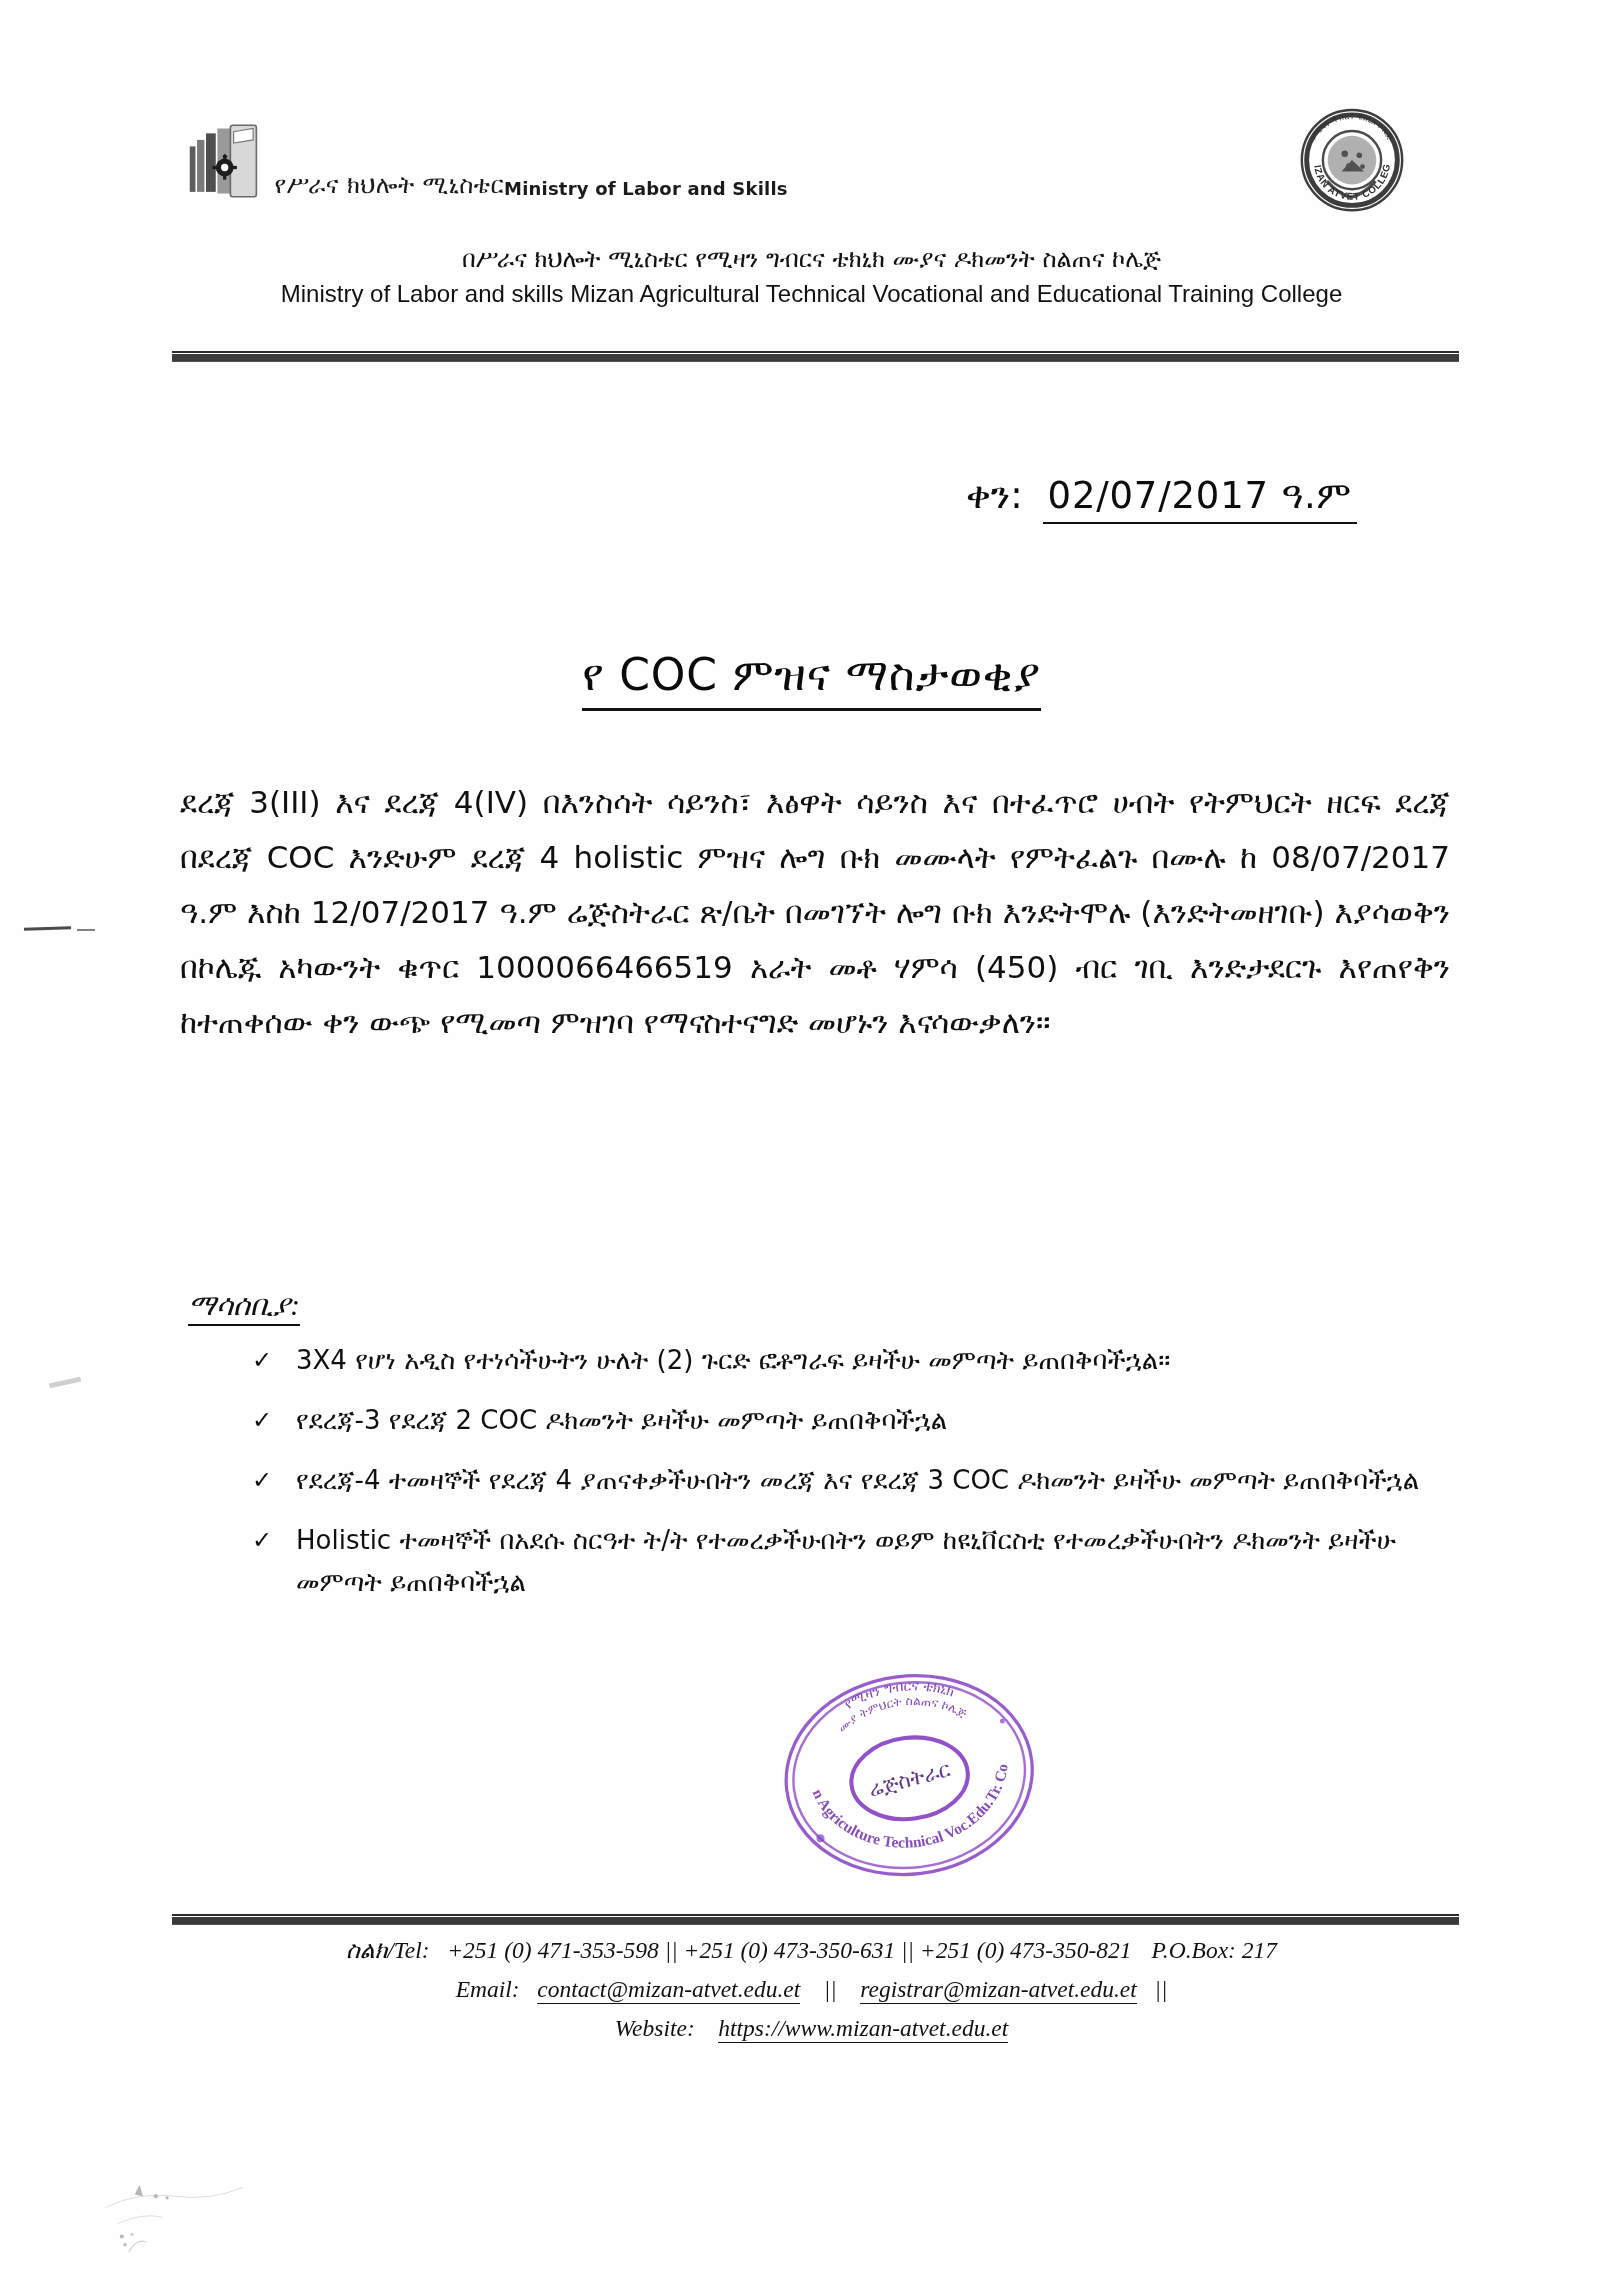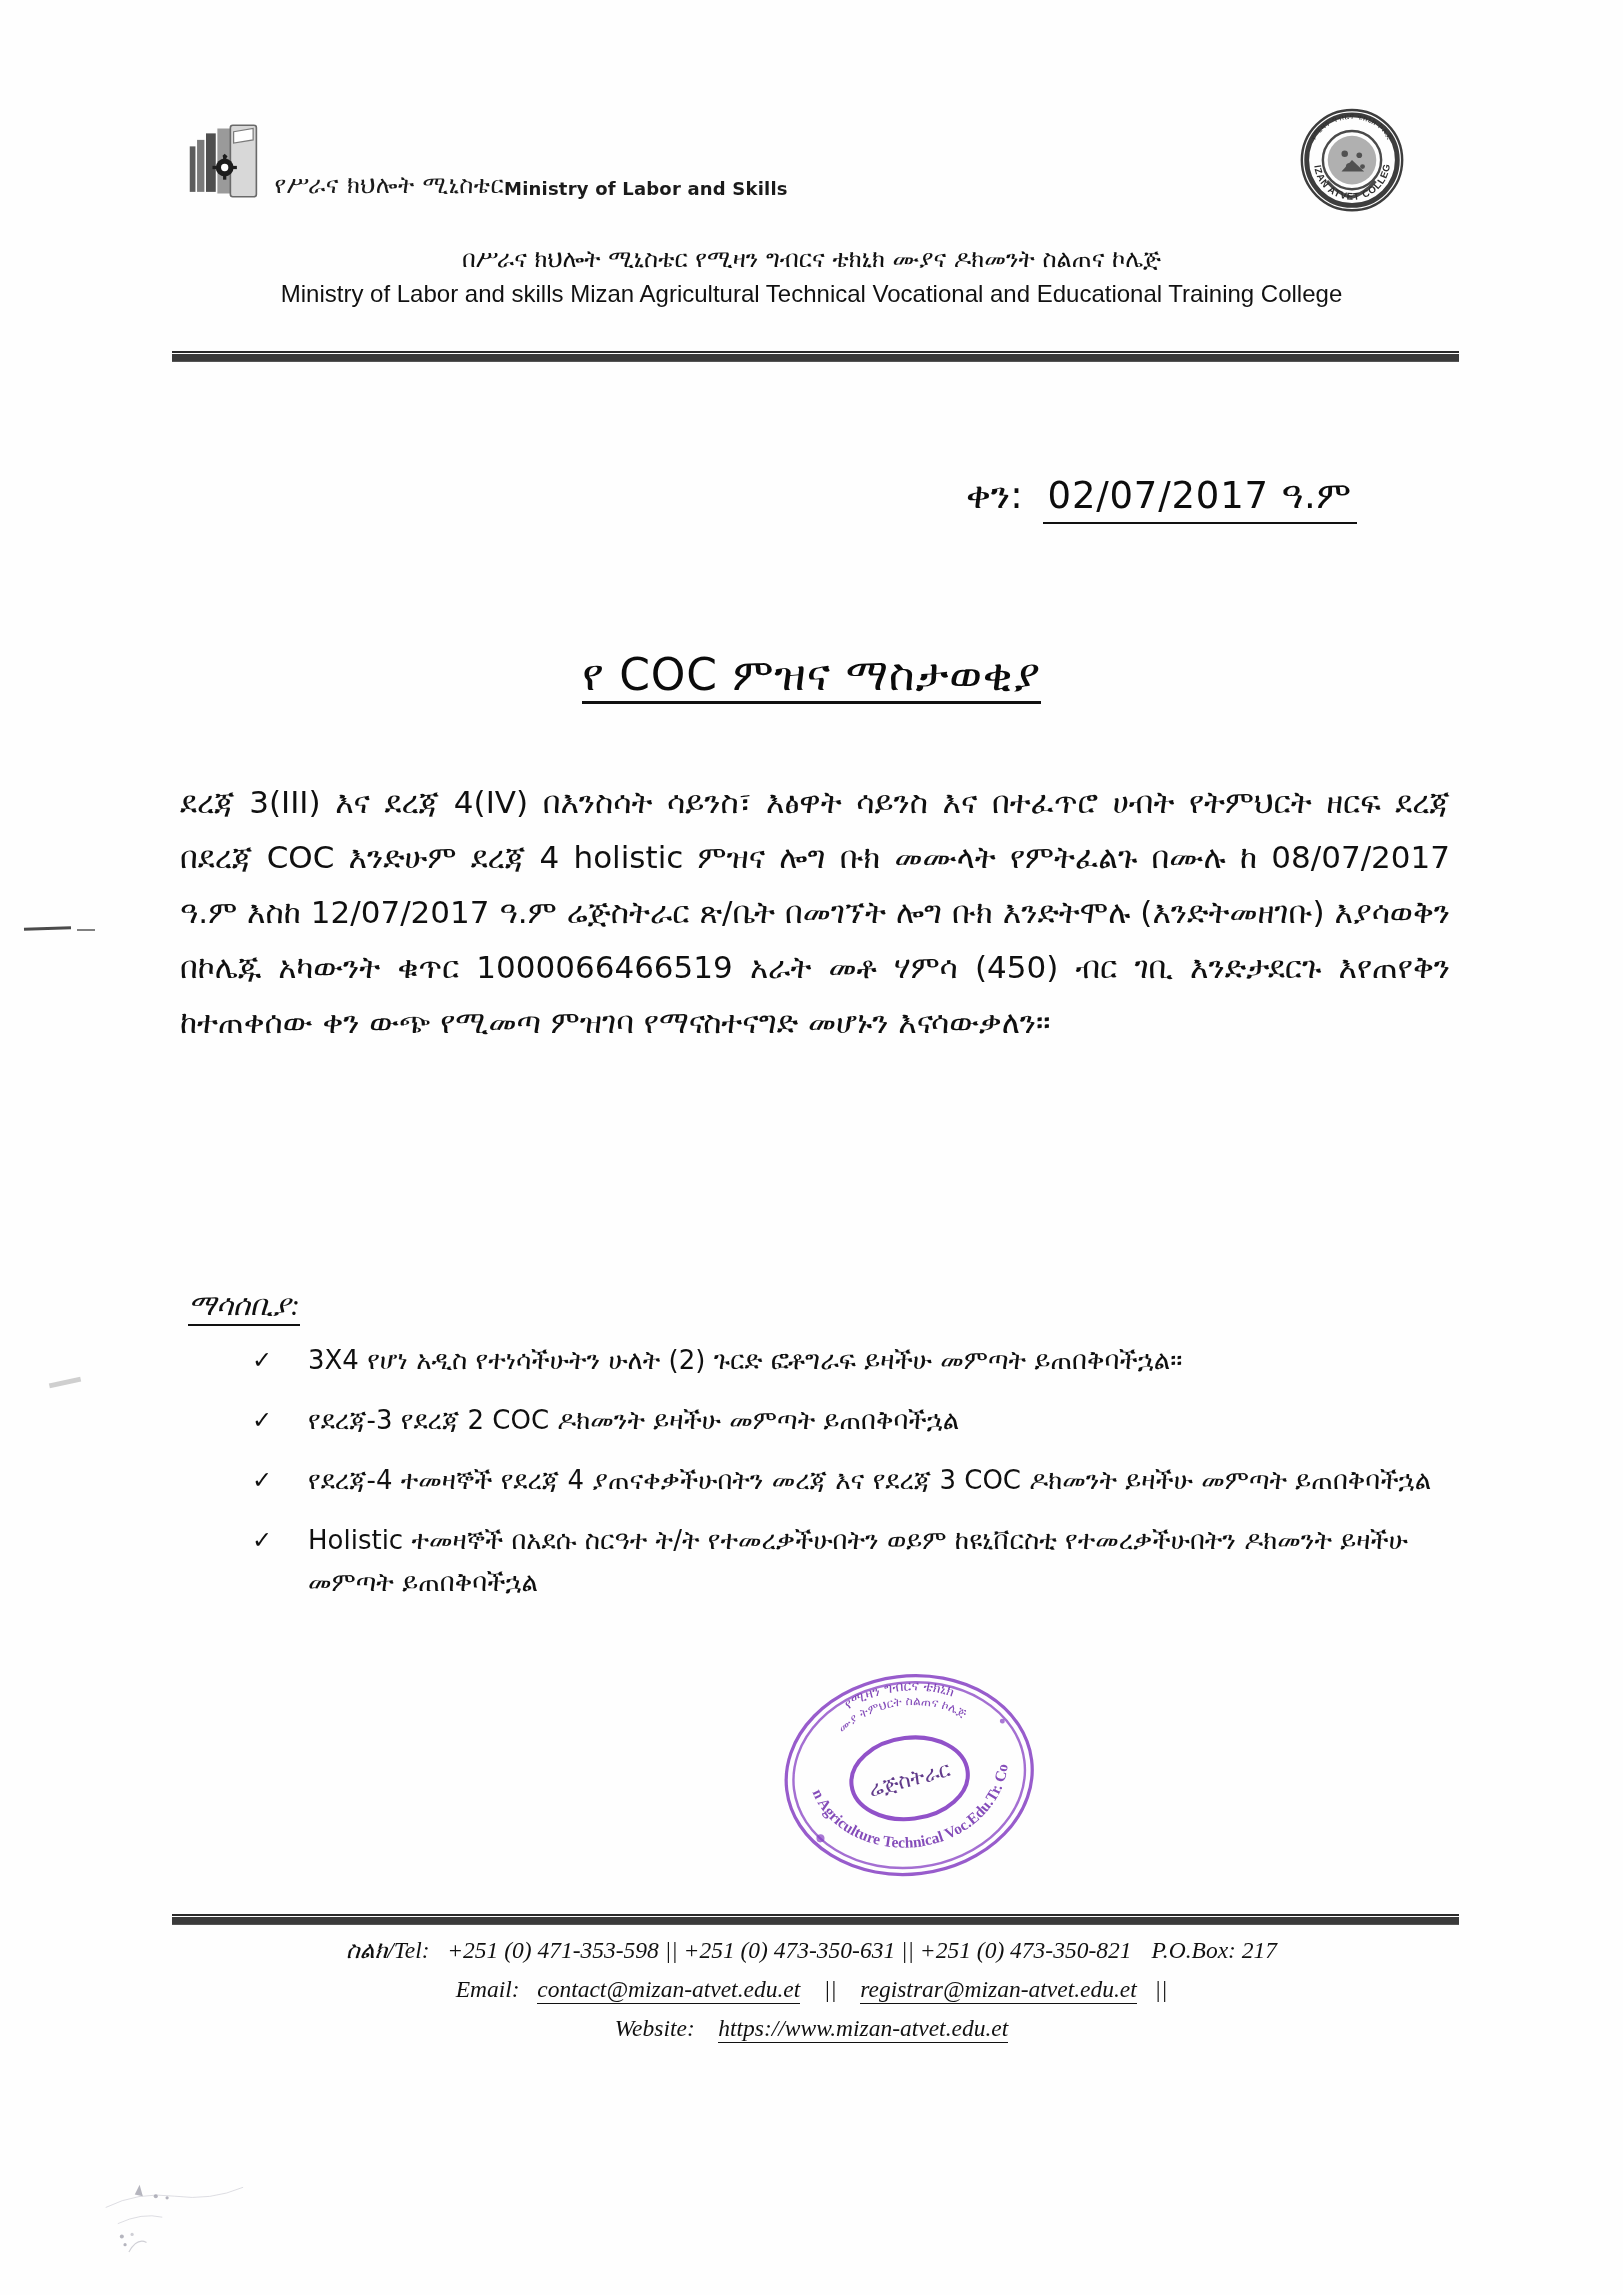--- a/index.html
+++ b/index.html
@@ -30,37 +30,37 @@
         border-bottom:0.8px solid #555;}
 
   
   .date-row{position:absolute;left:966px;top:467px;display:flex;align-items:baseline;gap:20px;
             font-family:"DejaVu Sans",sans-serif;font-size:37px;color:#0d0d0d;margin-top:7px;}
   .date-val{border-bottom:2.4px solid #111;padding:0 4.9px 4.9px 4.9px;letter-spacing:0.8px;}
 
   
   .doc-title{position:absolute;left:146px;top:649px;width:1331px;text-align:center;
              font-family:"DejaVu Sans",sans-serif;font-size:44px;color:#0b0b0b;letter-spacing:0.8px;}
-  .doc-title span{border-bottom:3.2px solid #111;padding-bottom:1px;}
+  .doc-title span{border-bottom:3.2px solid #111;padding-bottom:8px;}
 
   
   .body-par{position:absolute;left:180px;top:775px;width:1270px;
             font-family:"DejaVu Sans",sans-serif;font-size:31px;line-height:55px;
             color:#101010;text-align:justify;text-justify:inter-word;}
 
   
   .note-head{position:absolute;left:188px;top:1289px;
              font-family:Liberation Serif, serif;font-size:29px;color:#111;font-style:italic;}
   .note-head span{border-bottom:2.4px solid #111;padding-bottom:3.2px;}
 
   .check-list{position:absolute;left:252px;top:1339px;width:1209px;
               font-family:"DejaVu Sans",sans-serif;font-size:26px;color:#101010;}
   .check-item{display:flex;align-items:flex-start;margin-bottom:18px;line-height:42px;}
   .check-mark{flex:0 0 44px;font-size:24px;color:#111;line-height:42px;}
-  .check-text{flex:1;margin-left:12px;}
+  .check-text{flex:1;}
 
   
   .stamp{position:absolute;left:771px;top:1668px;width:276px;height:211px;
          transform:rotate(-7deg);opacity:.92;pointer-events:none;}
 
   
   .rule-bottom{position:absolute;left:172px;top:1914px;width:1287px;height:9.7px;
         background:linear-gradient(180deg,#2a2a2a 0 1.6px,#ffffff 1.6px 3.2px,#3a3a3a 3.2px 9px);
         border-bottom:0.8px solid #555;}
   .footer{position:absolute;left:146px;top:1933px;width:1331px;text-align:center;

